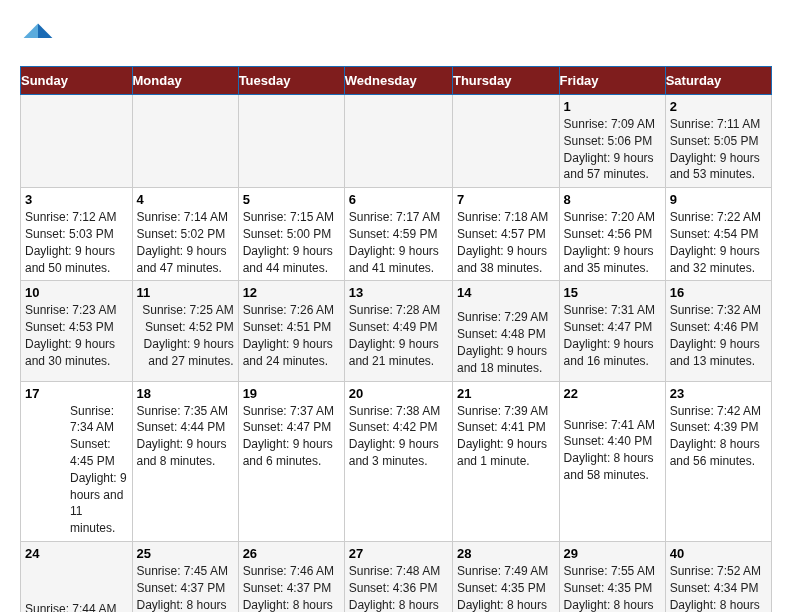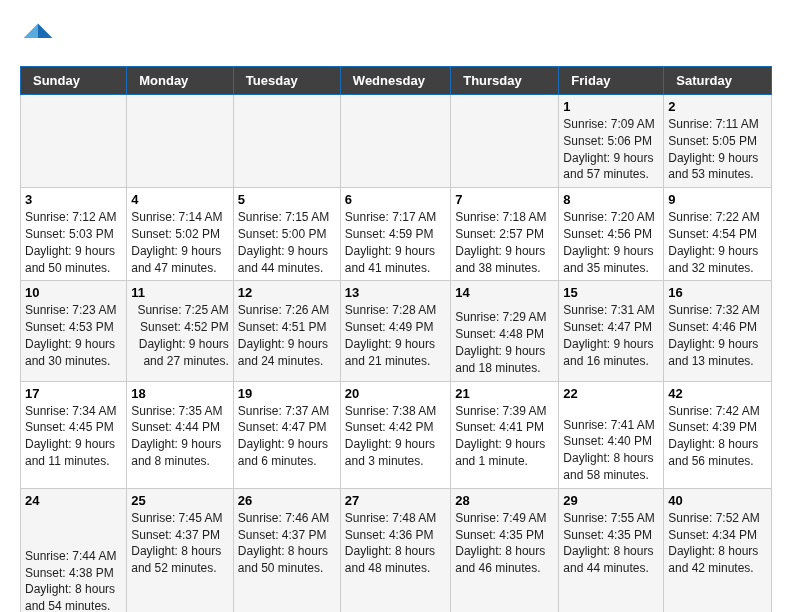--- a/index.html
+++ b/index.html
@@ -43,23 +43,23 @@
     .location {
       font-size: 16px;
       color: #444;
     }
     table {
       width: 100%;
       border-collapse: collapse;
       font-size: 11px;
     }
     thead tr th {
-      background: #404040;
+      background: #7f1d1d;
       color: #fff;
-      padding: 6px 12px;
+      padding: 6px 0;
       text-align: left;
       font-size: 13px;
       font-weight: bold;
       border: 1px solid #1a6bb5;
     }
     tbody tr td {
       border: 1px solid #ccc;
       vertical-align: top;
       padding: 4px;
       width: 113px;
@@ -161,21 +161,21 @@
         </td>
         <td>
           <span class="day-num">6</span>
           <div class="day-info" style="white-space: pre-line;">Sunrise: 7:17 AM
 Sunset: 4:59 PM
 Daylight: 9 hours and 41 minutes.</div>
         </td>
         <td>
           <span class="day-num">7</span>
           <div class="day-info" style="white-space: pre-line;">Sunrise: 7:18 AM
-Sunset: 2:57 PM
+Sunset: 4:57 PM
 Daylight: 9 hours and 38 minutes.</div>
         </td>
         <td>
           <span class="day-num">8</span>
           <div class="day-info" style="white-space: pre-line;">Sunrise: 7:20 AM
 Sunset: 4:56 PM
 Daylight: 9 hours and 35 minutes.</div>
         </td>
         <td>
           <span class="day-num">9</span>
@@ -224,21 +224,21 @@
         <td>
           <span class="day-num">16</span>
           <div class="day-info" style="white-space: pre-line;">Sunrise: 7:32 AM
 Sunset: 4:46 PM
 Daylight: 9 hours and 13 minutes.</div>
         </td>
       </tr>
       <tr>
         <td>
           <span class="day-num">17</span>
-          <div class="day-info" style="white-space: pre-line;">Sunrise: 7:34 AM
+          <div class="day-info" style="white-space: pre-line; margin-left: 45px;">Sunrise: 7:34 AM
 Sunset: 4:45 PM
 Daylight: 9 hours and 11 minutes.</div>
         </td>
         <td>
           <span class="day-num">18</span>
           <div class="day-info" style="white-space: pre-line;">Sunrise: 7:35 AM
 Sunset: 4:44 PM
 Daylight: 9 hours and 8 minutes.</div>
         </td>
         <td>
@@ -259,21 +259,21 @@
 Sunset: 4:41 PM
 Daylight: 9 hours and 1 minute.</div>
         </td>
         <td>
           <span class="day-num">22</span>
           <div class="day-info" style="white-space: pre-line; margin-top: 16px;">Sunrise: 7:41 AM
 Sunset: 4:40 PM
 Daylight: 8 hours and 58 minutes.</div>
         </td>
         <td>
-          <span class="day-num">42</span>
+          <span class="day-num">23</span>
           <div class="day-info" style="white-space: pre-line;">Sunrise: 7:42 AM
 Sunset: 4:39 PM
 Daylight: 8 hours and 56 minutes.</div>
         </td>
       </tr>
       <tr>
         <td>
           <span class="day-num">24</span>
           <div class="day-info" style="white-space: pre-line; margin-top: 40px;">Sunrise: 7:44 AM
 Sunset: 4:38 PM

